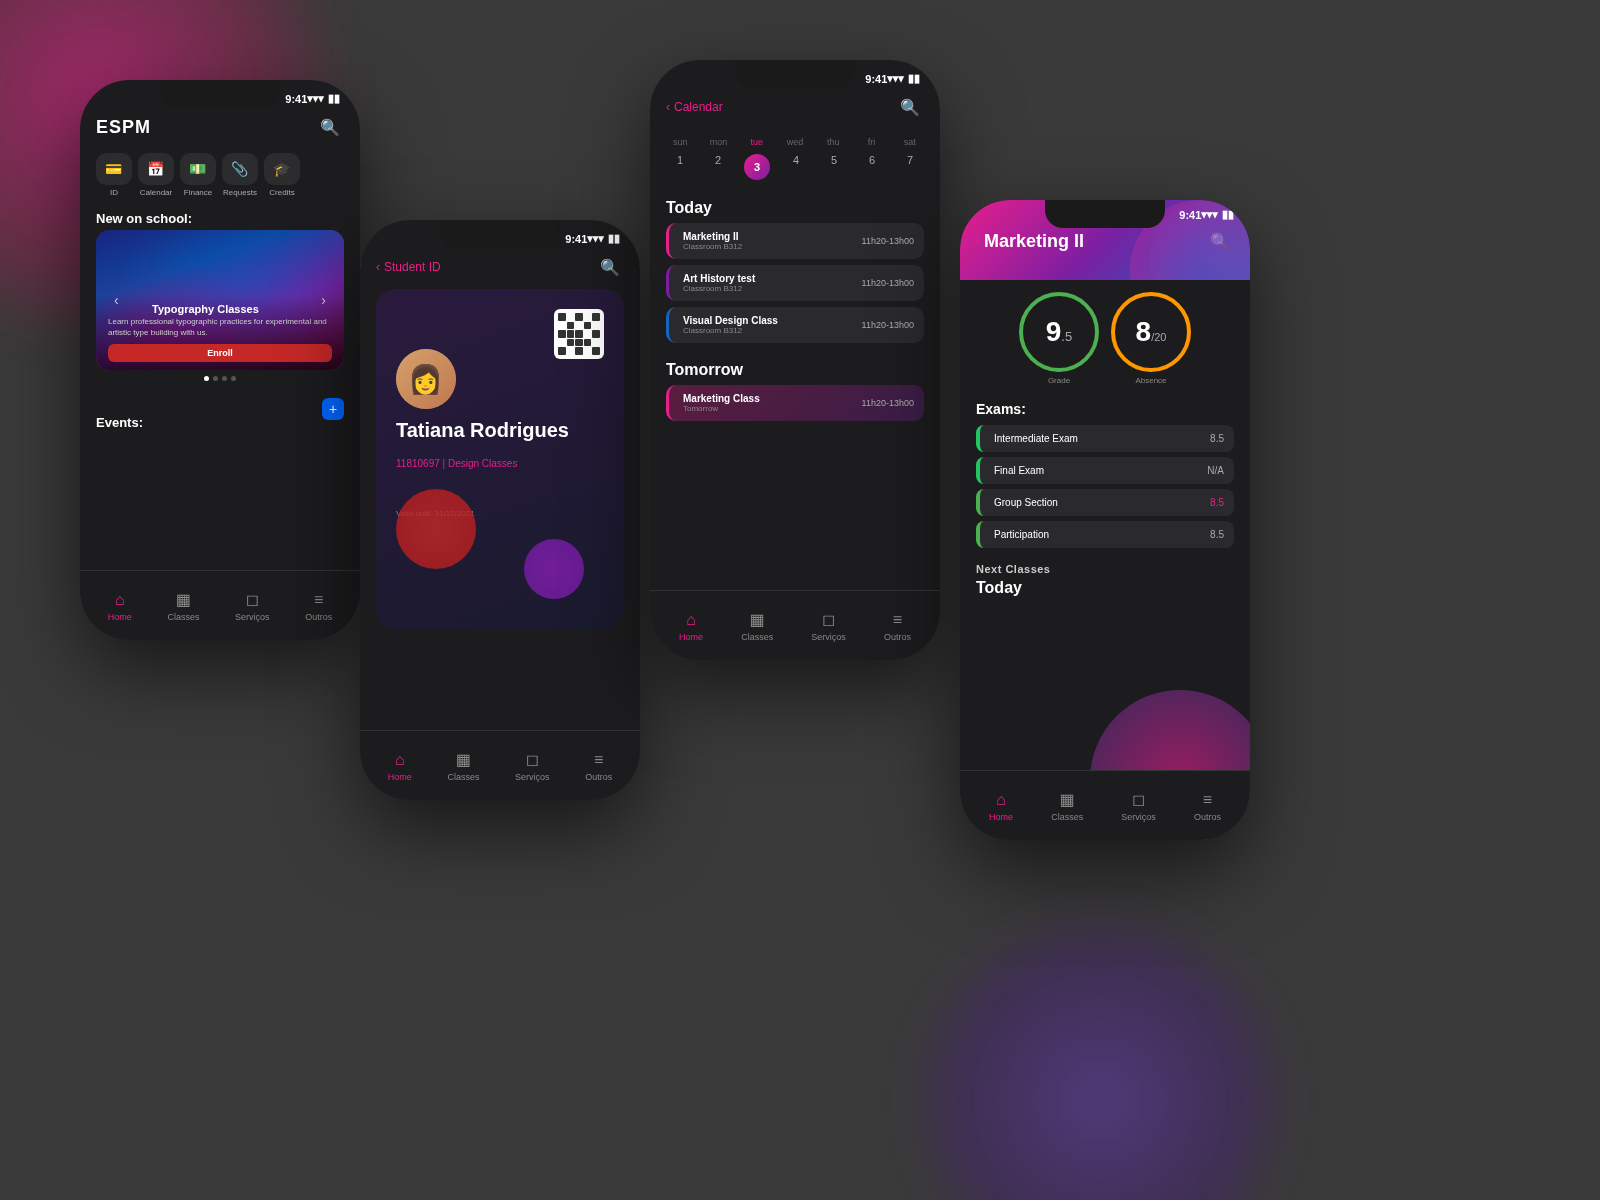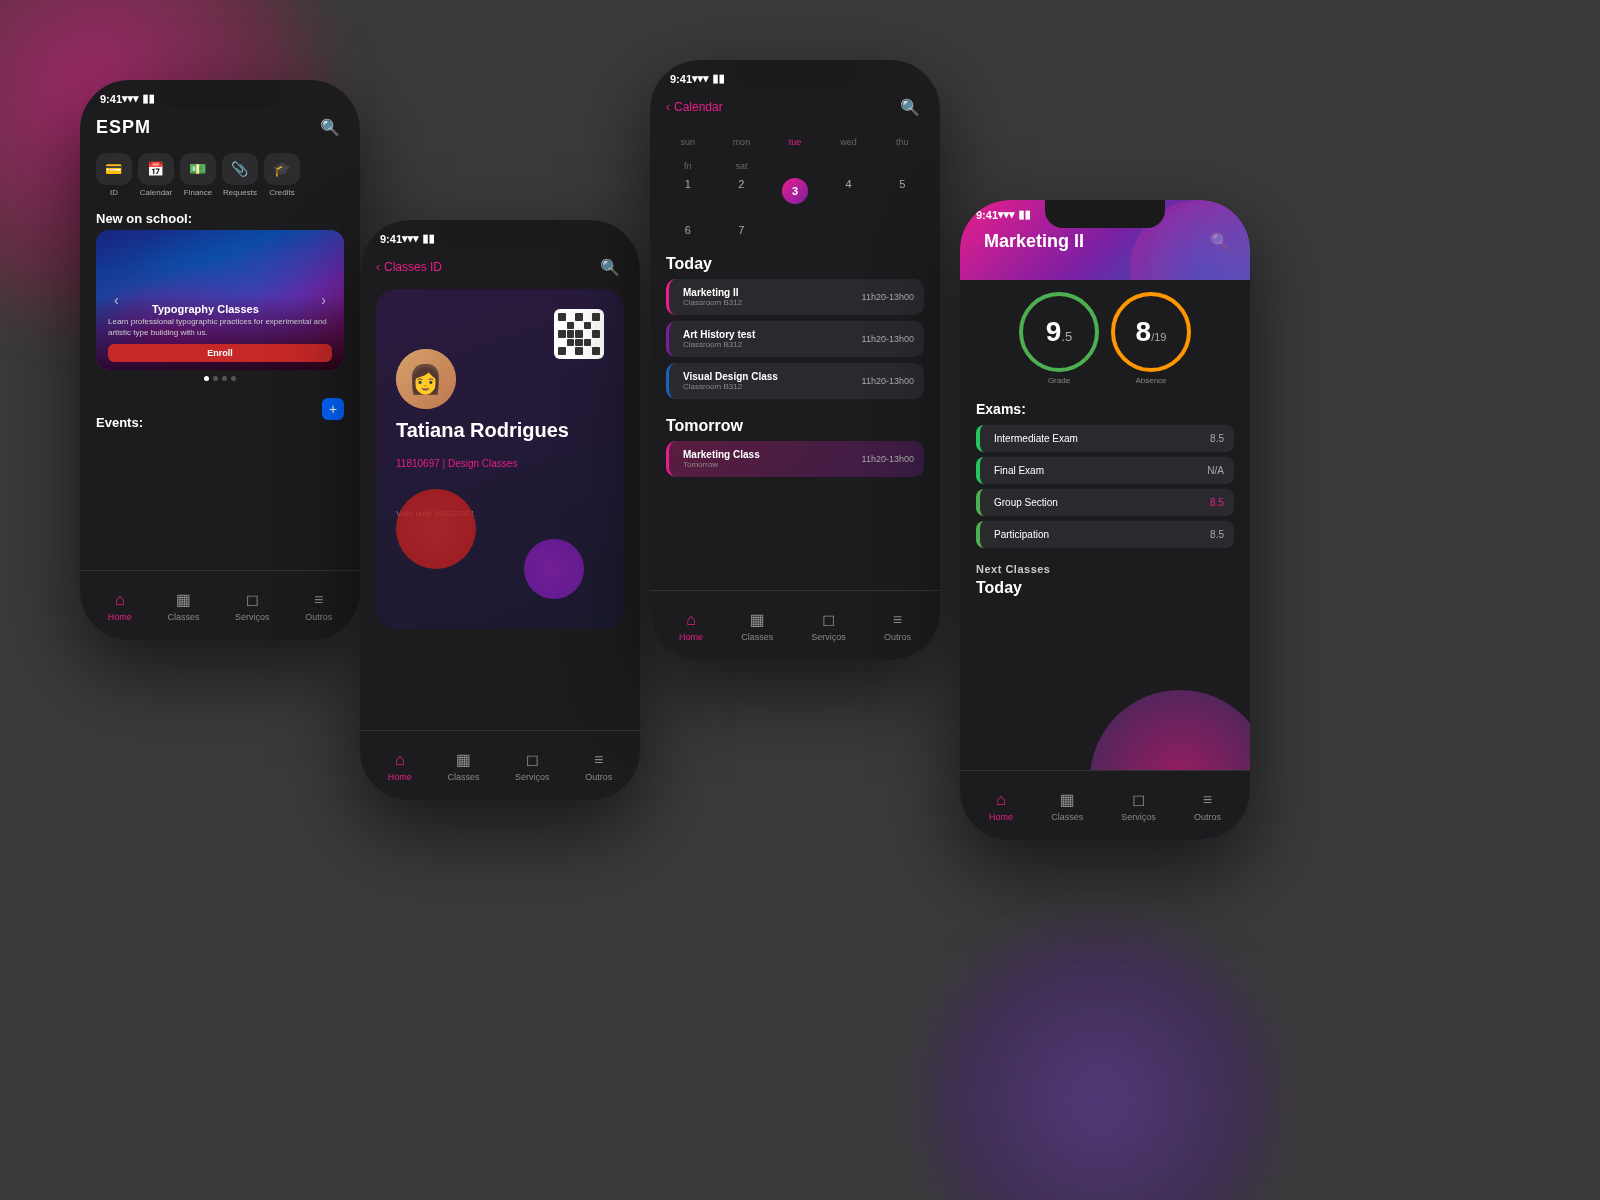--- a/index.html
+++ b/index.html
@@ -39,21 +39,21 @@
       width: 120px;
       height: 28px;
       background: #1a1a1a;
       border-radius: 0 0 18px 18px;
       z-index: 100;
     }
 
     
     .status-bar {
       display: flex;
-      justify-content: flex-start;
+      justify-content: flex-end;
       align-items: center;
       padding: 12px 20px 0;
       font-size: 11px;
       font-weight: 600;
       color: #fff;
       position: relative;
       z-index: 50;
     }
     .status-icons {
       display: flex;
@@ -329,21 +329,21 @@
     }
     .month-item.dim {
       color: #555;
       font-size: 14px;
     }
     .calendar-grid {
       padding: 6px 16px;
     }
     .cal-row {
       display: grid;
-      grid-template-columns: repeat(5, 1fr);
+      grid-template-columns: repeat(7, 1fr);
       gap: 10px;
     }
     .cal-header-cell {
       text-align: center;
       font-size: 9px;
       color: #666;
       padding: 2px;
     }
     .cal-cell {
       text-align: center;
@@ -629,21 +629,21 @@
       <span>9:41</span>
       <div class="status-icons">
         <span>▾▾▾</span>
         <span>▮▮</span>
       </div>
     </div>
 
     <div class="back-header">
       <div class="back-btn">
         <span>‹</span>
-        <span>Classes ID</span>
+        <span>Student ID</span>
       </div>
       <div class="icon-btn">🔍</div>
     </div>
 
     <div class="student-card">
 
       <div class="qr-code">
         <div class="qr-cell"></div>
           <div class="qr-cell white"></div>
           <div class="qr-cell"></div>
@@ -852,21 +852,21 @@
             <span style="font-size:13px;color:#aaa;">.5</span>
           </div>
         </div>
         <div class="grade-label">Grade</div>
       </div>
 
       <div class="grade-wrap">
         <div class="grade-circle orange">
           <div style="display:flex;align-items:baseline;">
             <span class="grade-number">8</span>
-            <span style="font-size:11px;color:#aaa;">/19</span>
+            <span style="font-size:11px;color:#aaa;">/20</span>
           </div>
         </div>
         <div class="grade-label">Absence</div>
       </div>
     </div>
 
     <div class="exams-section">
       <div class="exams-title">Exams:</div>
 
       <div class="exam-row">

